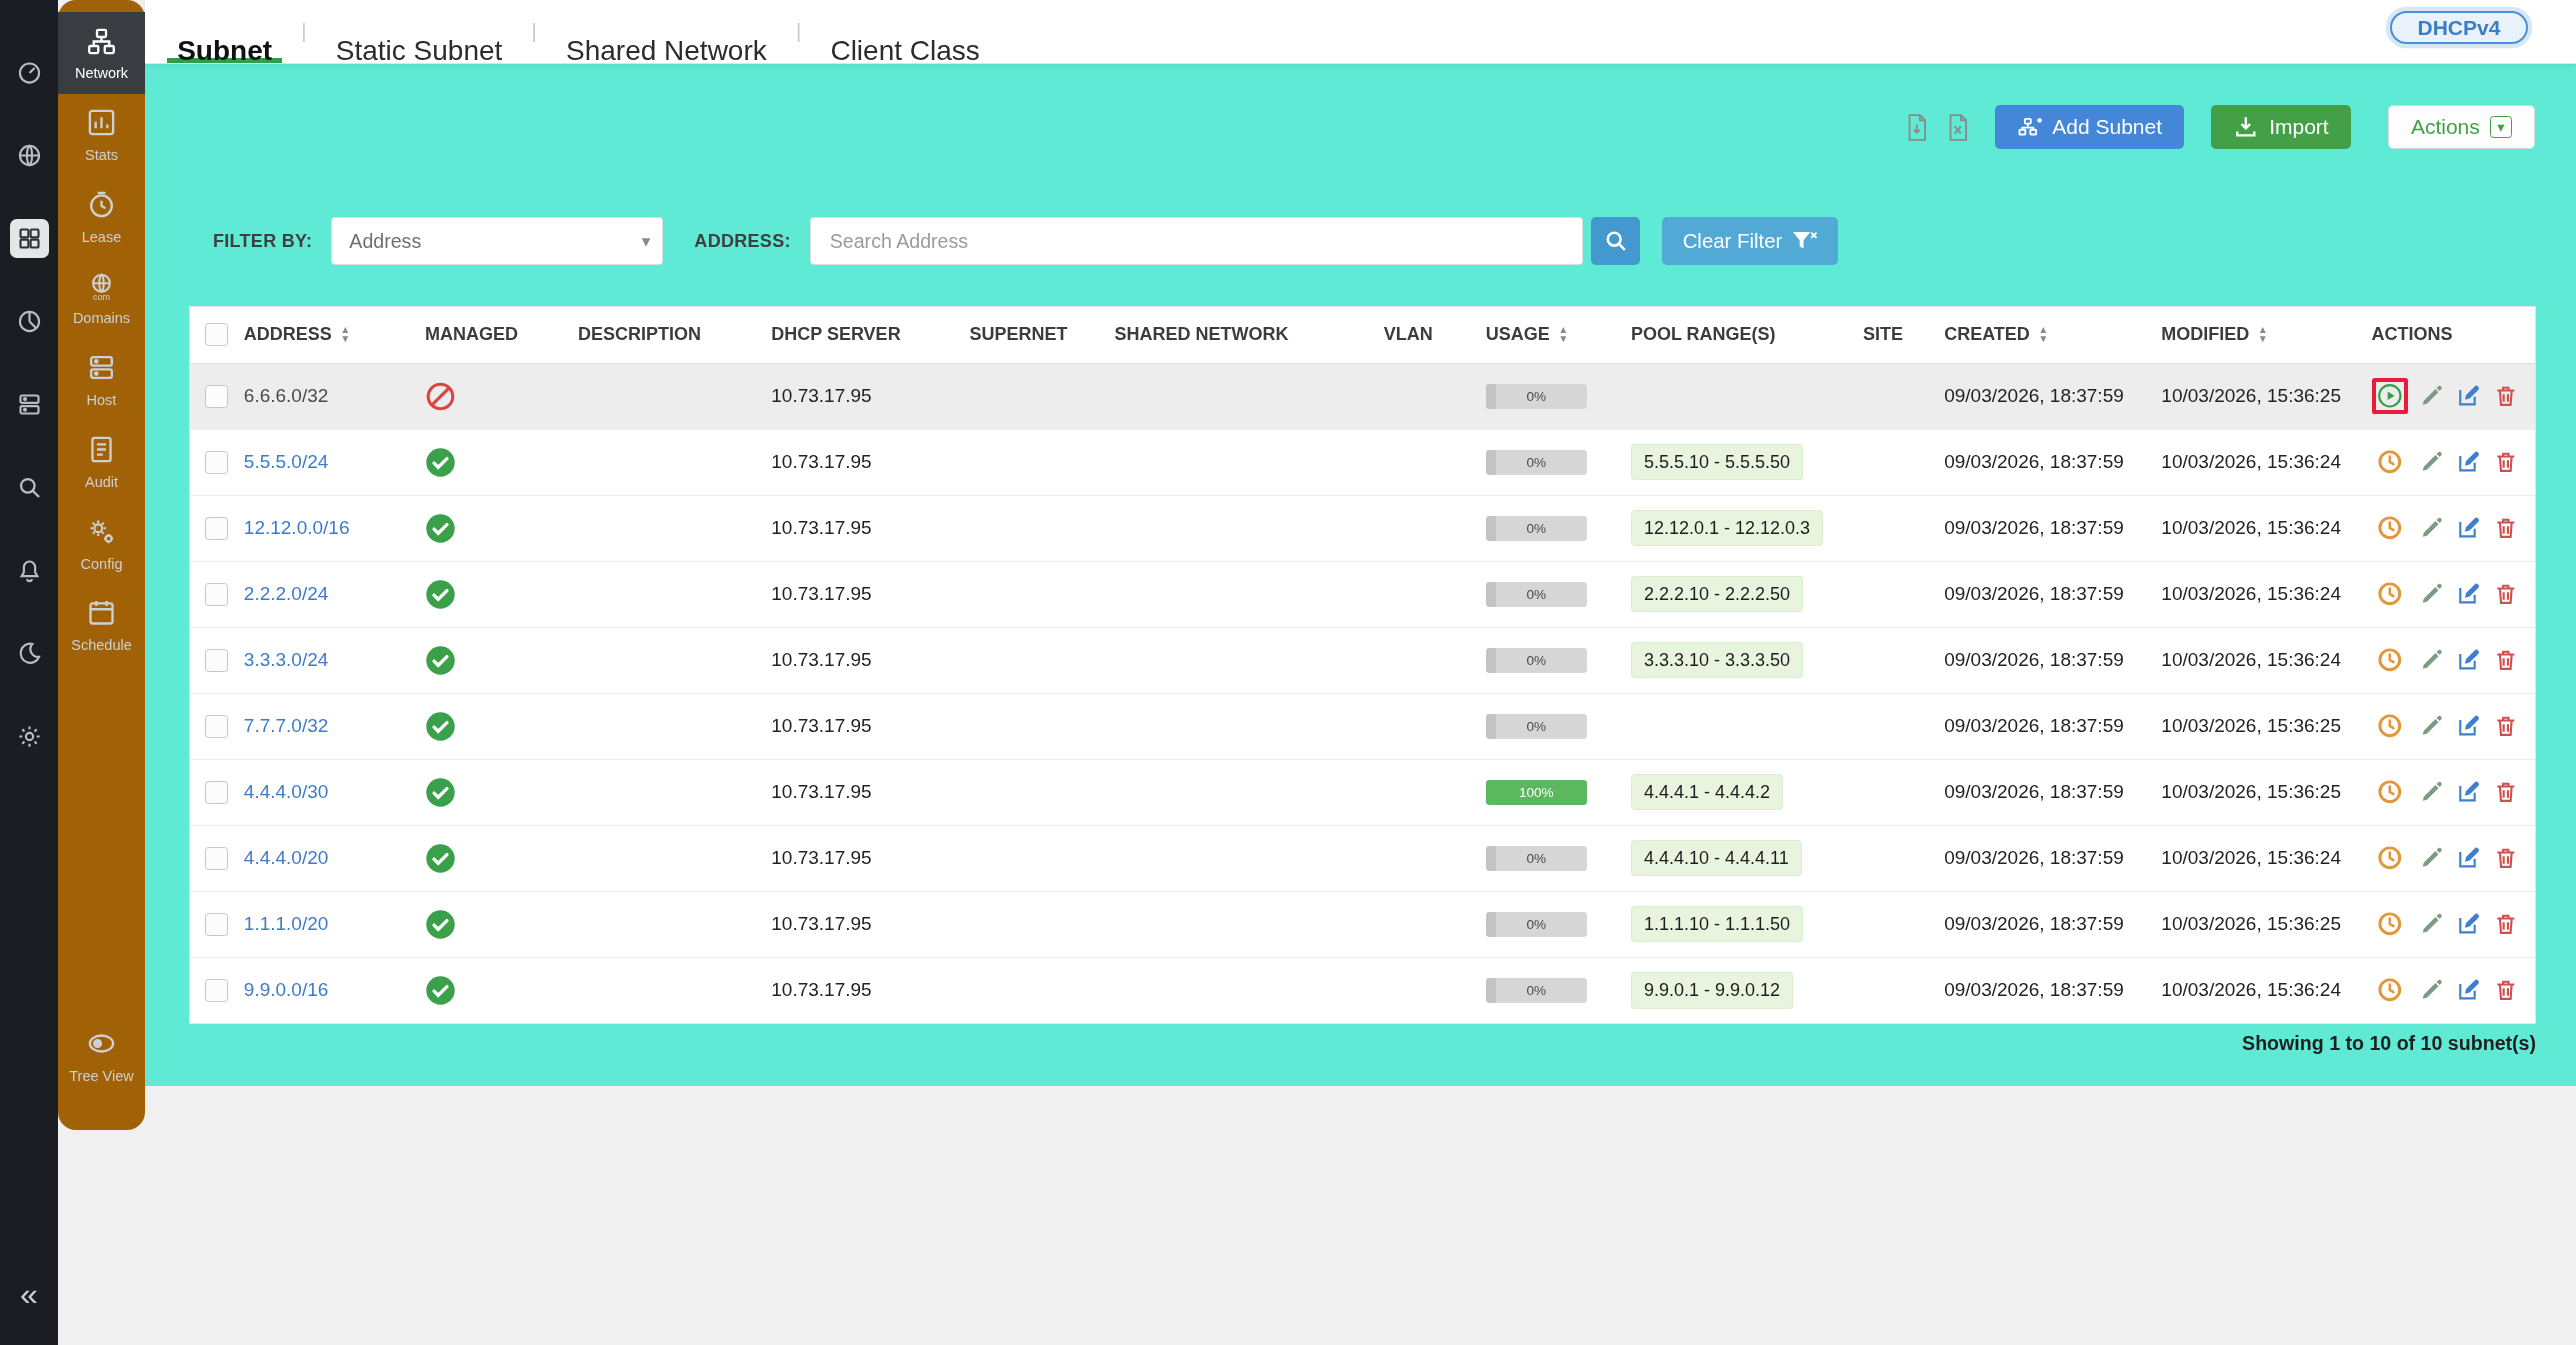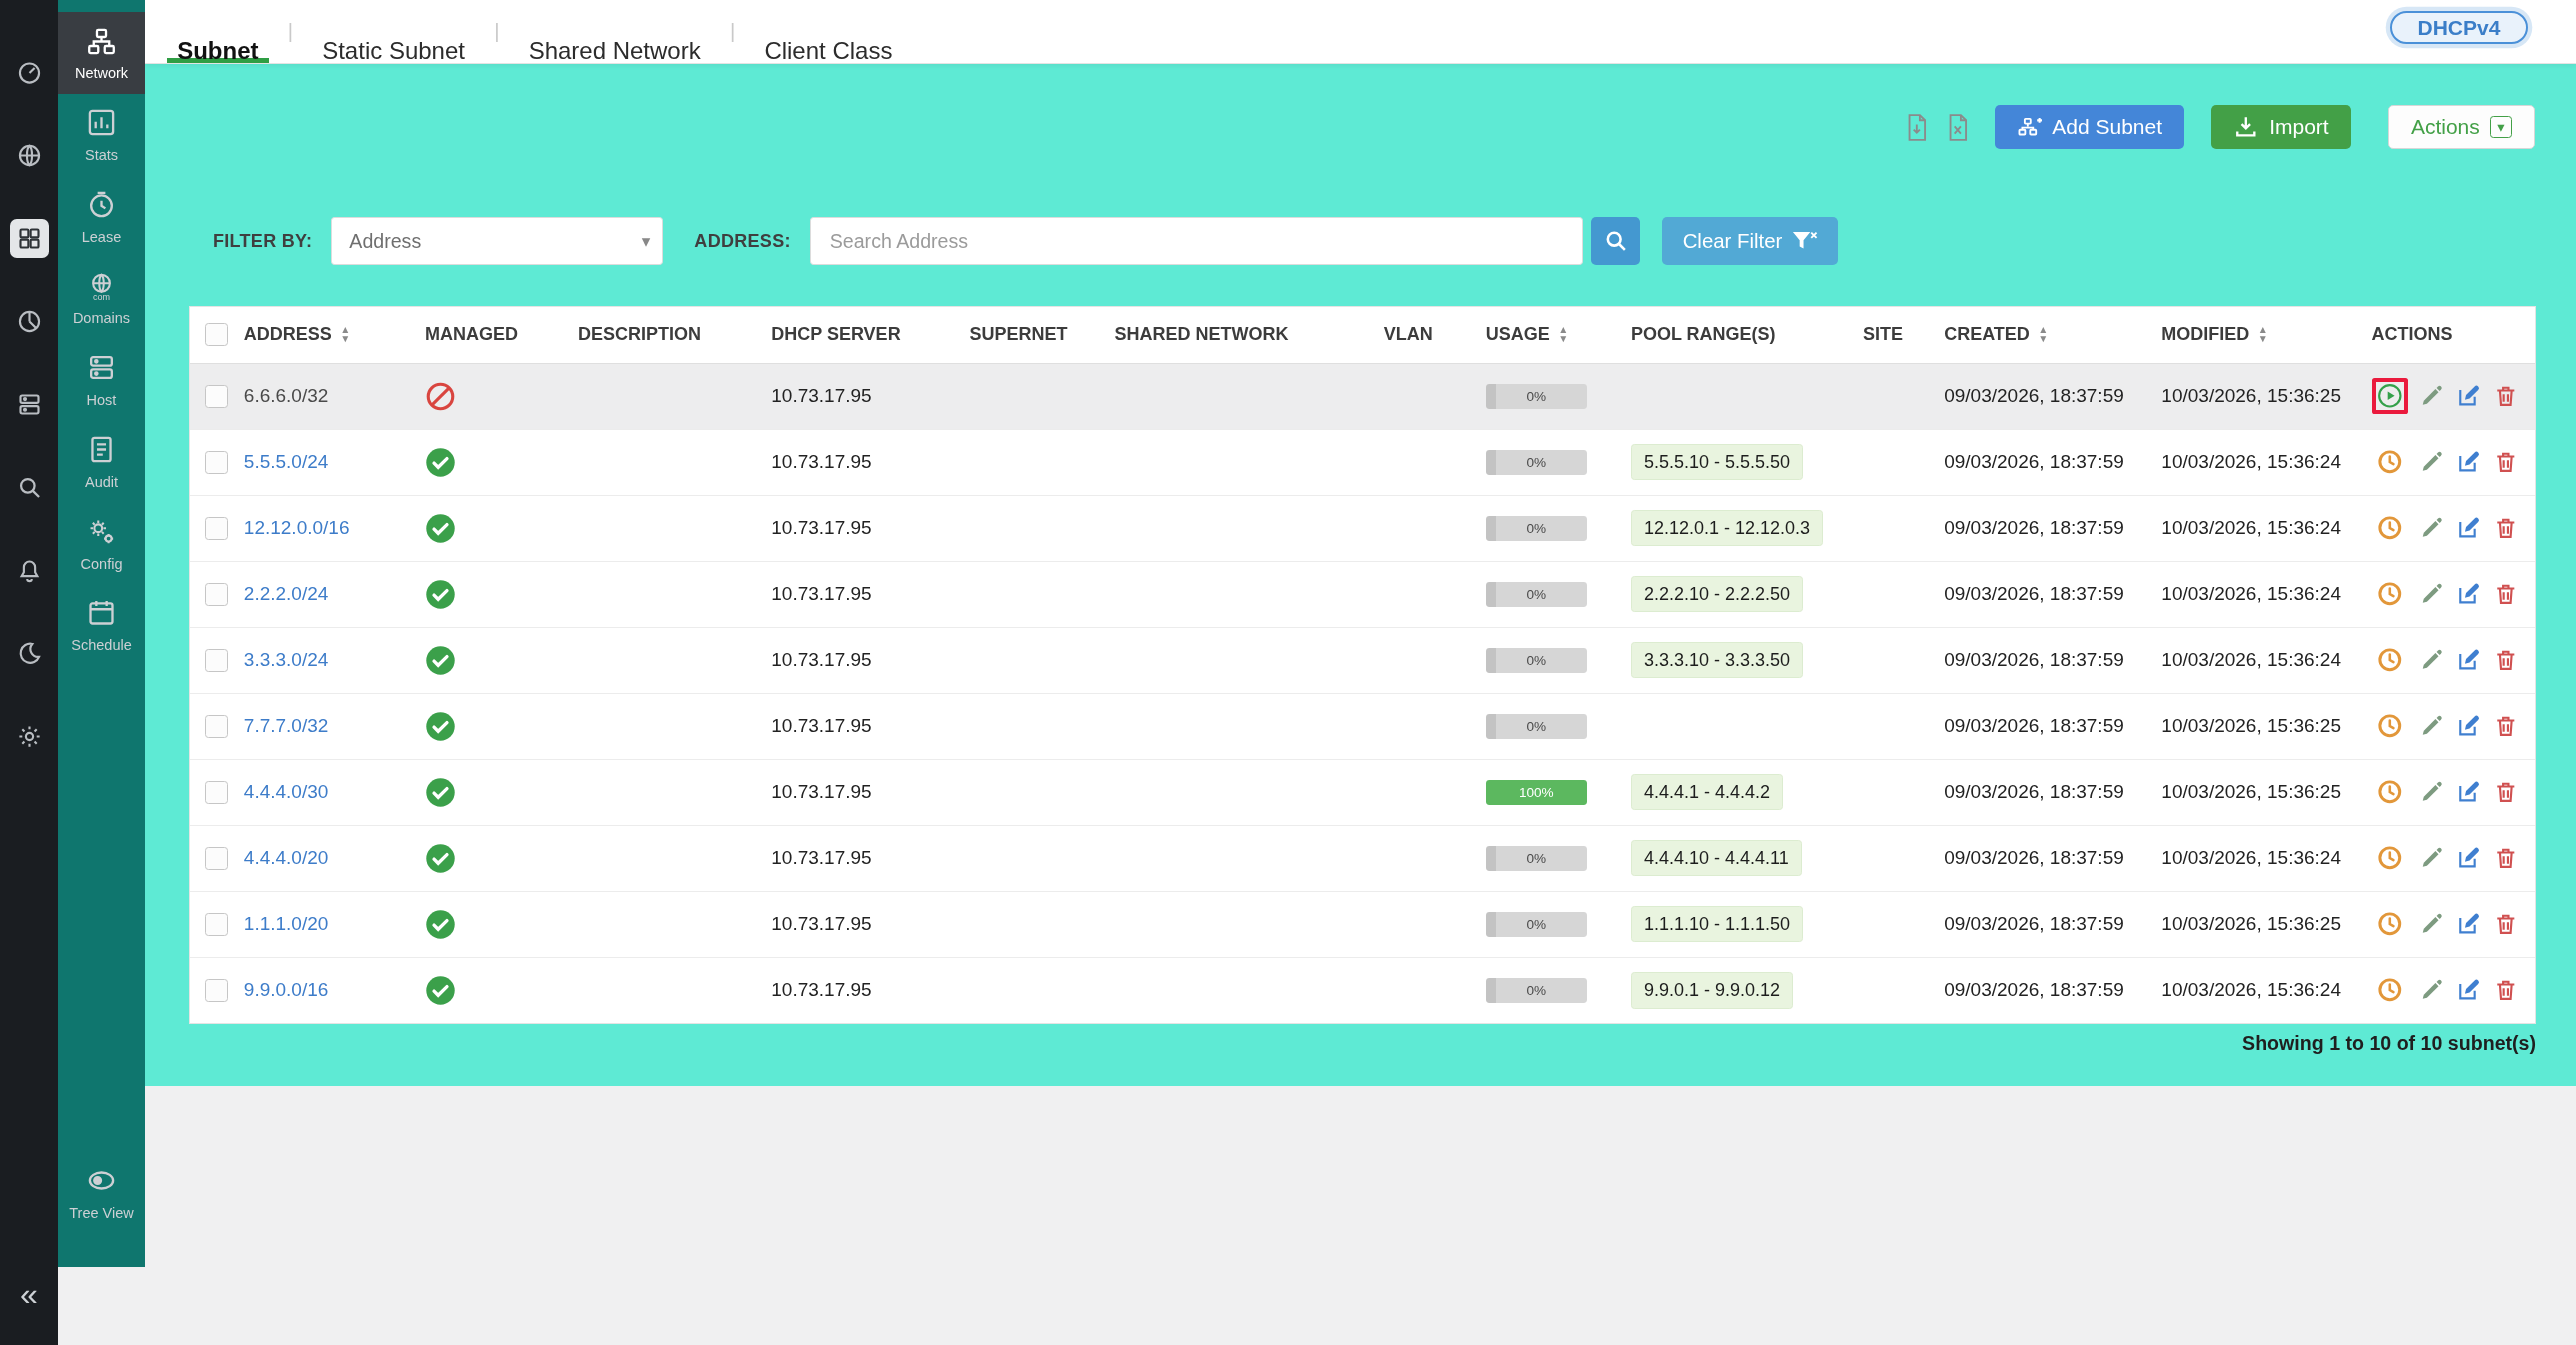--- a/index.html
+++ b/index.html
@@ -10,34 +10,34 @@
   .rail { position:absolute; left:0; top:0; width:58px; height:1346px; background:#1a1d21; z-index:30; }
   .rail-icons { display:flex; flex-direction:column; align-items:center; padding-top:53px; gap:44px; }
   .rail-btn { background:none; border:none; width:39px; height:39px; display:flex; align-items:center;
     justify-content:center; color:#b9bdc2; cursor:pointer; border-radius:6.8px; }
   .rail-btn svg { width:27px; height:27px; }
   .rail-btn.active { background:#e4e6e8; color:#2e3236; }
   .rail-collapse { position:absolute; bottom:36px; left:0; width:58px; text-align:center; background:none;
     border:none; color:#cdd1d5; font-size:32px; line-height:32px; cursor:pointer; }
 
   
-  .sidebar { position:absolute; left:58px; top:0; width:87px; height:1267px; background:#0f766e; z-index:30; }
+  .sidebar { position:absolute; left:58px; top:0; width:87px; height:1130px; background:#a16207; z-index:30;border-radius:18px; }
   .side-items { display:flex; flex-direction:column; padding-top:12px; }
   .side-item { display:flex; flex-direction:column; align-items:center; gap:6.8px; padding:13.6px 0 12px;
     color:#cdd0d4; cursor:pointer; }
   .side-item.active { background:#393d42; color:#fff; }
   .side-item svg { width:31px; height:31px; }
   .side-label { font-size:14.5px; line-height:15.3px; text-align:center; }
   .side-item.treeview { position:absolute; bottom:34px; left:0; width:87px; }
 
   
   .topbar { position:absolute; left:145px; top:0; width:2431px; height:64px; background:#fff;
     border-bottom:1.7px solid #e3e3e3; box-shadow:0 1.7px 5.1px rgba(0,0,0,.06); z-index:20; }
   .tabs { display:flex; height:100%; align-items:stretch; padding-left:22px; }
-  .tab { display:flex; align-items:center; padding:0 10.2px; font-size:24px; color:#2c2c2c; cursor:pointer;
+  .tab { display:flex; align-items:center; padding:0 10.2px; font-size:28px; color:#2c2c2c; cursor:pointer;
     border-bottom:5.1px solid transparent;margin-top:44px; }
   .tab.active { font-weight:bold; color:#111; border-bottom-color:#2f9e44; }
   .tab-sep { display:flex; align-items:center; margin:0 19px; color:#c9c9c9; font-size:20.4px; }
   .dhcp-badge { position:absolute; right:48px; top:11px; height:33px; display:flex; align-items:center;
     padding:0 25.6px; border:2.6px solid #4a90d8; border-radius:20.4px; background:#e9f2fb; color:#3b7ec8;
     font-size:21px; font-weight:bold; box-shadow:0 0 0 4.3px rgba(74,144,216,.22); cursor:pointer; }
 
   
   .content { position:absolute; left:145px; top:64px; width:2431px; height:1022px; background:#5eead4; }
 

